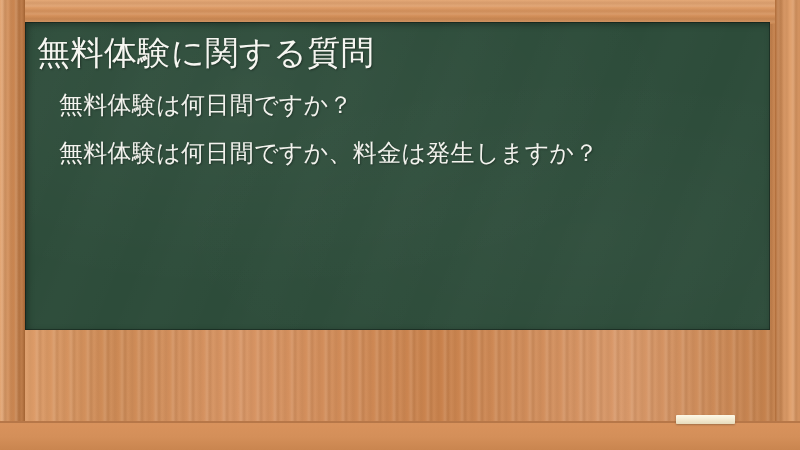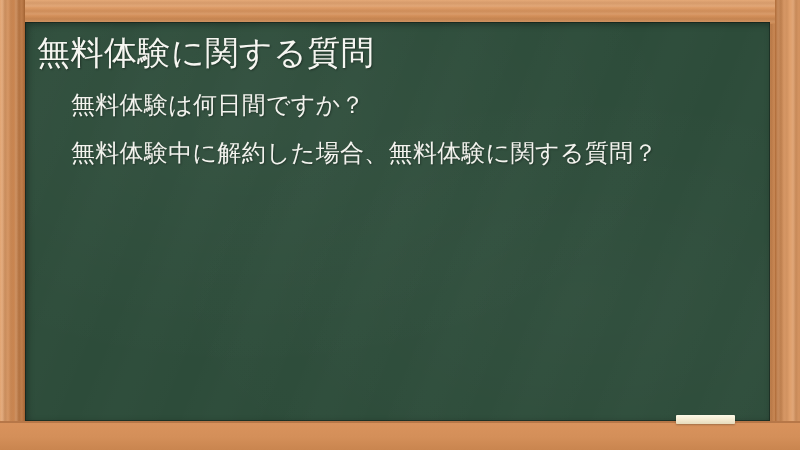--- a/index.html
+++ b/index.html
@@ -104,21 +104,21 @@
       ),
       linear-gradient(90deg, #b06c38 0%, #cd8a55 25%, #e0a06c 60%, #d08c57 100%);
   }
 
   
   .board {
     position: absolute;
     left: 25px;
     top: 22px;
     width: 745px;
-    height: 399px;
+    height: 308px;
     background:
       radial-gradient(ellipse at 30% 25%, rgba(255,255,255,0.035) 0%, rgba(255,255,255,0.0) 60%),
       radial-gradient(ellipse at 75% 70%, rgba(255,255,255,0.022) 0%, rgba(255,255,255,0.0) 55%),
       #2d4c3a;
     box-shadow:
       inset 0 0 0 1px rgba(0,0,0,0.30),
       inset 2px 2px 7px rgba(0,0,0,0.38);
     box-sizing: border-box;
   }
 
@@ -151,21 +151,21 @@
     line-height: 1.28;
     font-weight: 400;
     letter-spacing: 0.5px;
     margin: 0 0 14px 0;
     text-shadow: 1px 1px 2px rgba(0,0,0,0.38);
     white-space: nowrap;
   }
 
   .bullet-list {
     list-style: none;
-    margin: 12px;
+    margin: 0;
     padding: 0 0 0 22px;
   }
 
   .bullet-item {
     color: #f3f3ee;
     font-size: 24px;
     line-height: 1.42;
     font-weight: 400;
     letter-spacing: 0.3px;
     margin: 0 0 14px 0;
@@ -197,21 +197,21 @@
   <div class="rail-right"></div>
   <div class="rail-bottom"></div>
 
   <div class="board">
     <div class="content">
 
       <h1 class="title">無料体験に関する質問</h1>
 
       <ul class="bullet-list">
         <li class="bullet-item">無料体験は何日間ですか？</li>
-        <li class="bullet-item">無料体験中に解約した場合、無料体験に関する質問？</li>
+        <li class="bullet-item">無料体験は何日間ですか、料金は発生しますか？</li>
       </ul>
 
     </div>
   </div>
 
   <div class="chalk"></div>
 
 </div>
 
 </body></html>

